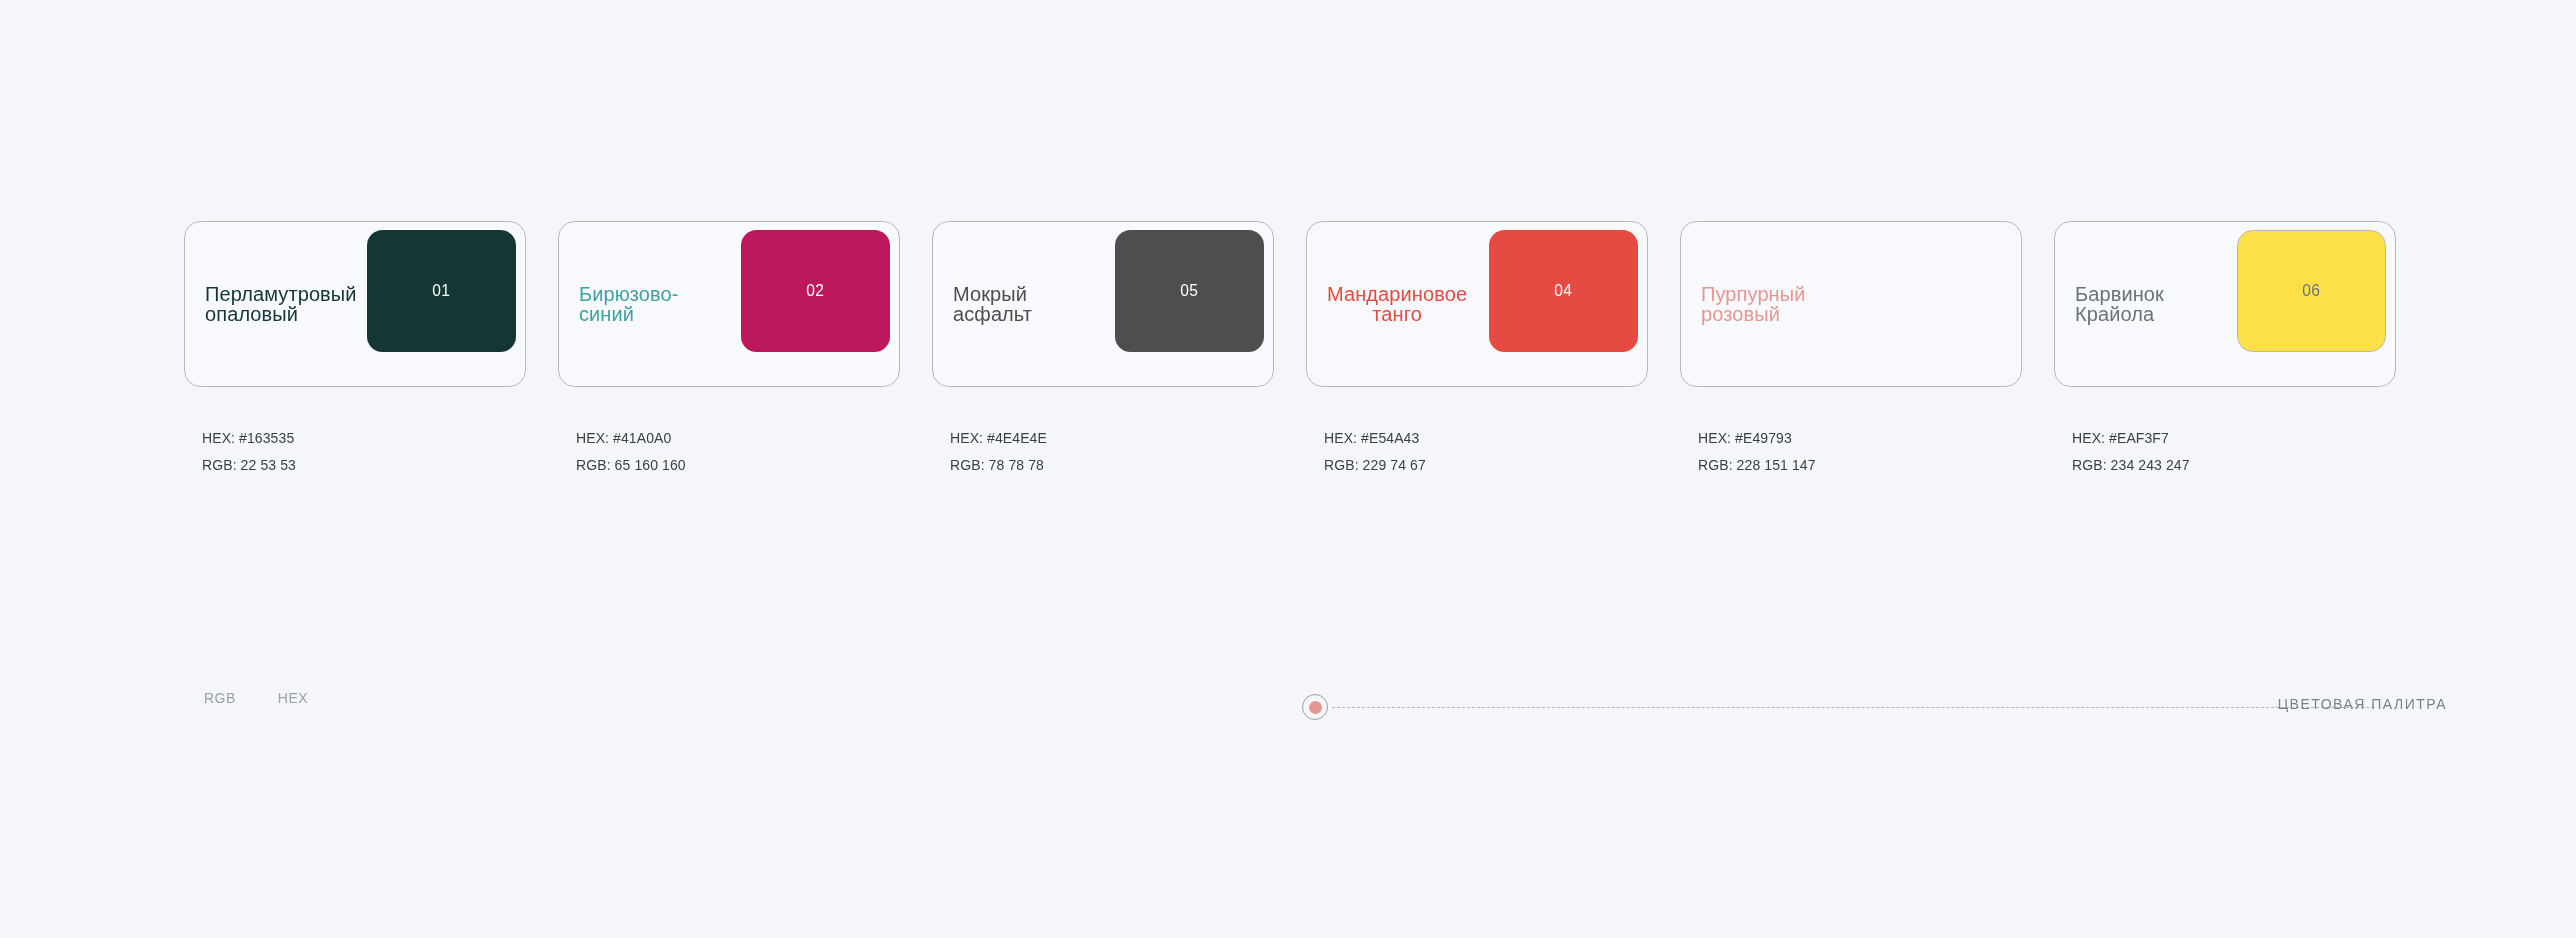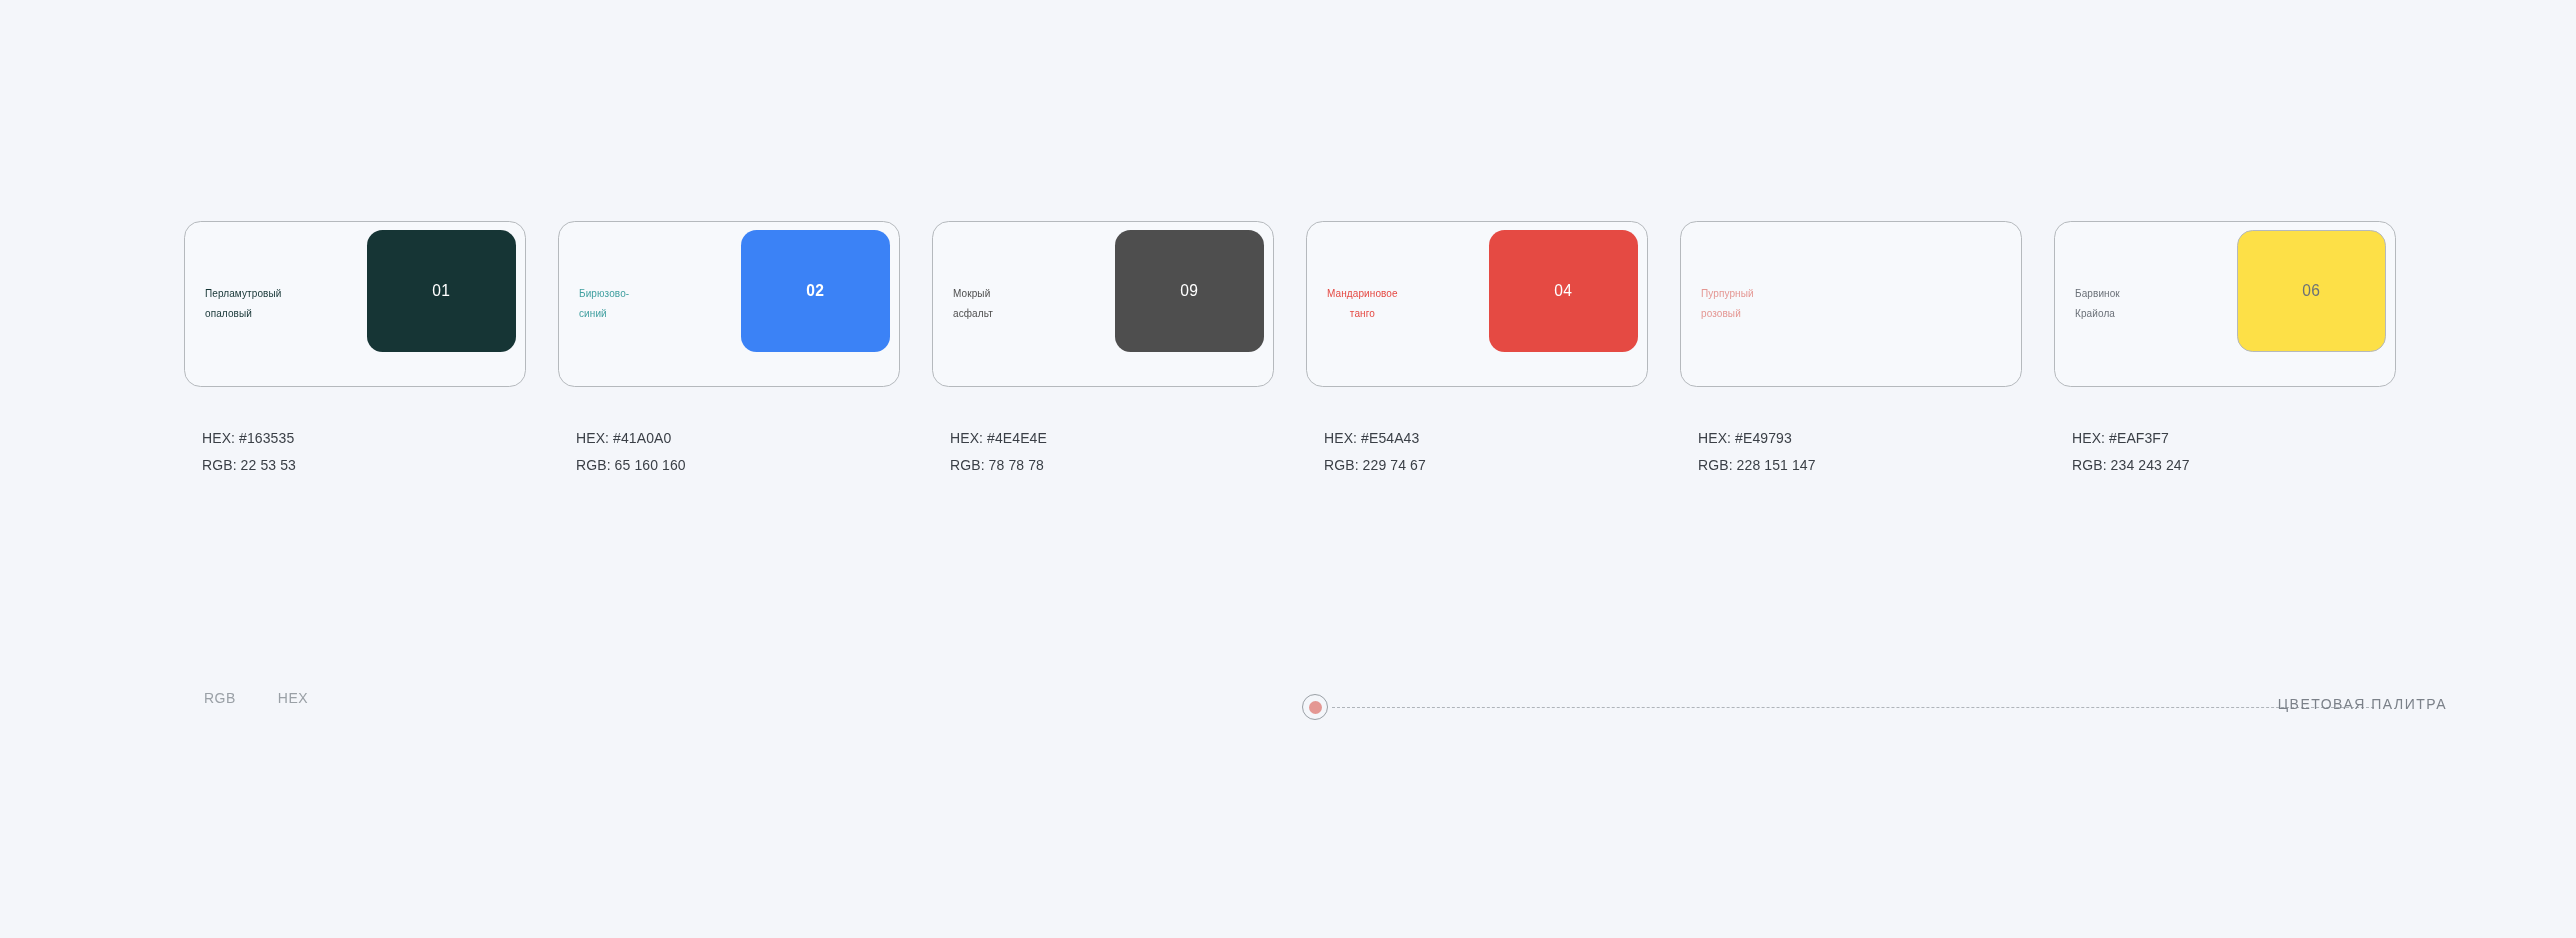--- a/index.html
+++ b/index.html
@@ -32,21 +32,21 @@
     border: 1.8px solid #B5B9BD;
     border-radius: 16.6px;
     background: #F7F9FC;
     display: flex;
     align-items: center;
     position: relative;
     padding-left: 20px;
   }
 
   .swatch-name {
-    font-size: 10px;
+    font-size: 20px;
     line-height: 20px;
     letter-spacing: 0.1px;
     max-width: 156px;
     color: #2B3A3A;
     white-space: pre-line;
   }
 
   .swatch-chip {
     position: absolute;
     right: 9.2px;
@@ -155,29 +155,29 @@
     <div class="swatch-card">
       <div class="swatch-name" style="color: rgb(22, 53, 53);">Перламутровый
 опаловый</div>
       <div class="swatch-chip" style="background: rgb(22, 53, 53);">
         <span class="swatch-index" style="color: rgb(255, 255, 255);">01</span>
       </div>
     </div>
     <div class="swatch-card">
       <div class="swatch-name" style="color: rgb(65, 160, 160);">Бирюзово-
 синий</div>
-      <div class="swatch-chip" style="background: #3b82f6; font-weight: bold;">
+      <div class="swatch-chip" style="background: #be185d;">
         <span class="swatch-index" style="color: rgb(255, 255, 255);">02</span>
       </div>
     </div>
     <div class="swatch-card">
       <div class="swatch-name" style="color: rgb(78, 78, 78);">Мокрый
 асфальт</div>
       <div class="swatch-chip" style="background: rgb(78, 78, 78);">
-        <span class="swatch-index" style="color: rgb(255, 255, 255);">09</span>
+        <span class="swatch-index" style="color: rgb(255, 255, 255);">05</span>
       </div>
     </div>
     <div class="swatch-card">
       <div class="swatch-name" style="color: rgb(229, 74, 67); text-align: center;">Мандариновое
 танго</div>
       <div class="swatch-chip" style="background: rgb(229, 74, 67);">
         <span class="swatch-index" style="color: rgb(255, 255, 255);">04</span>
       </div>
     </div>
     <div class="swatch-card">

